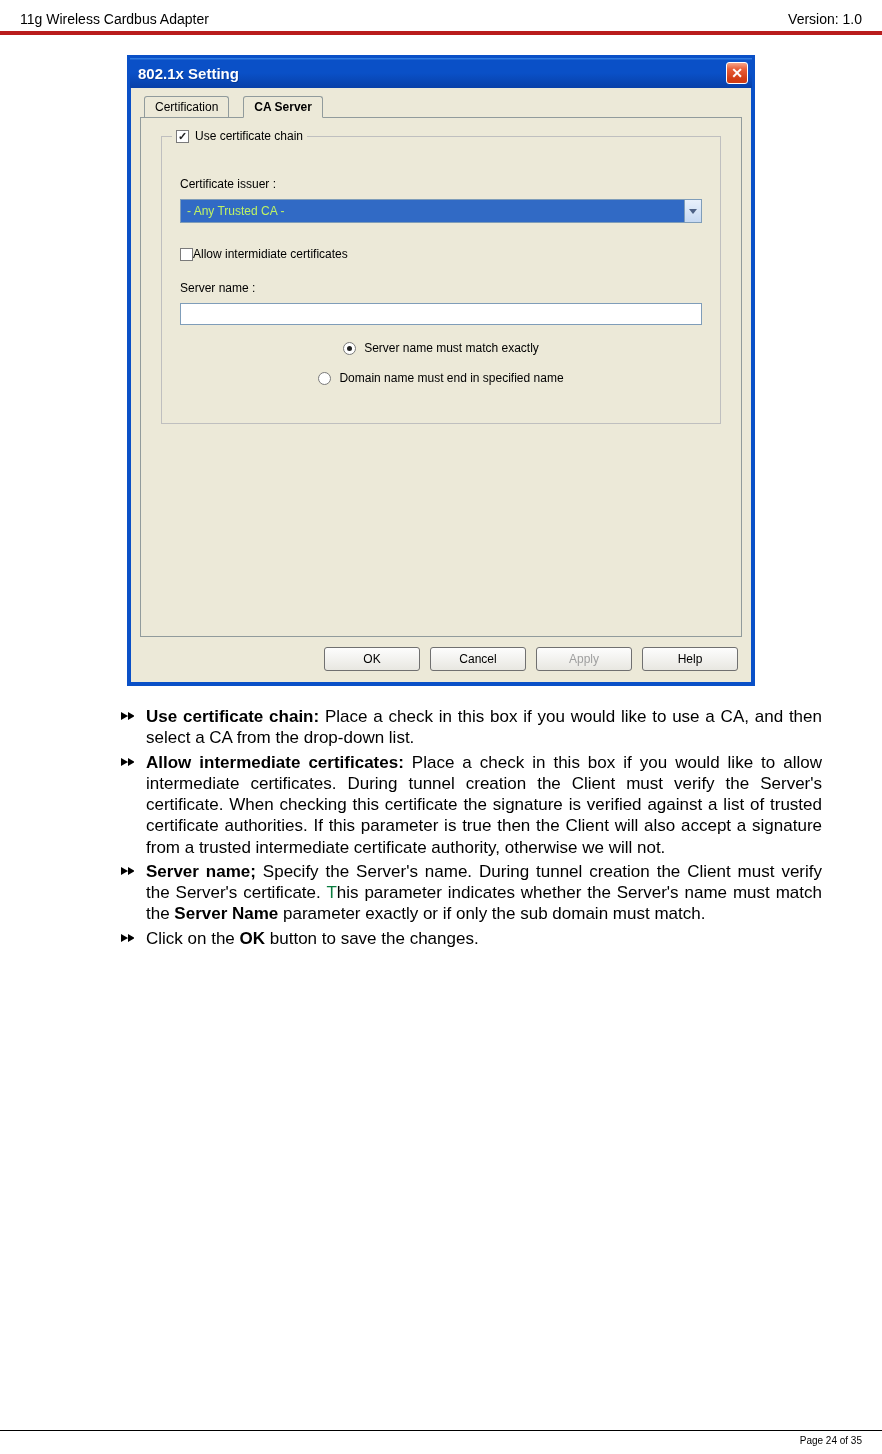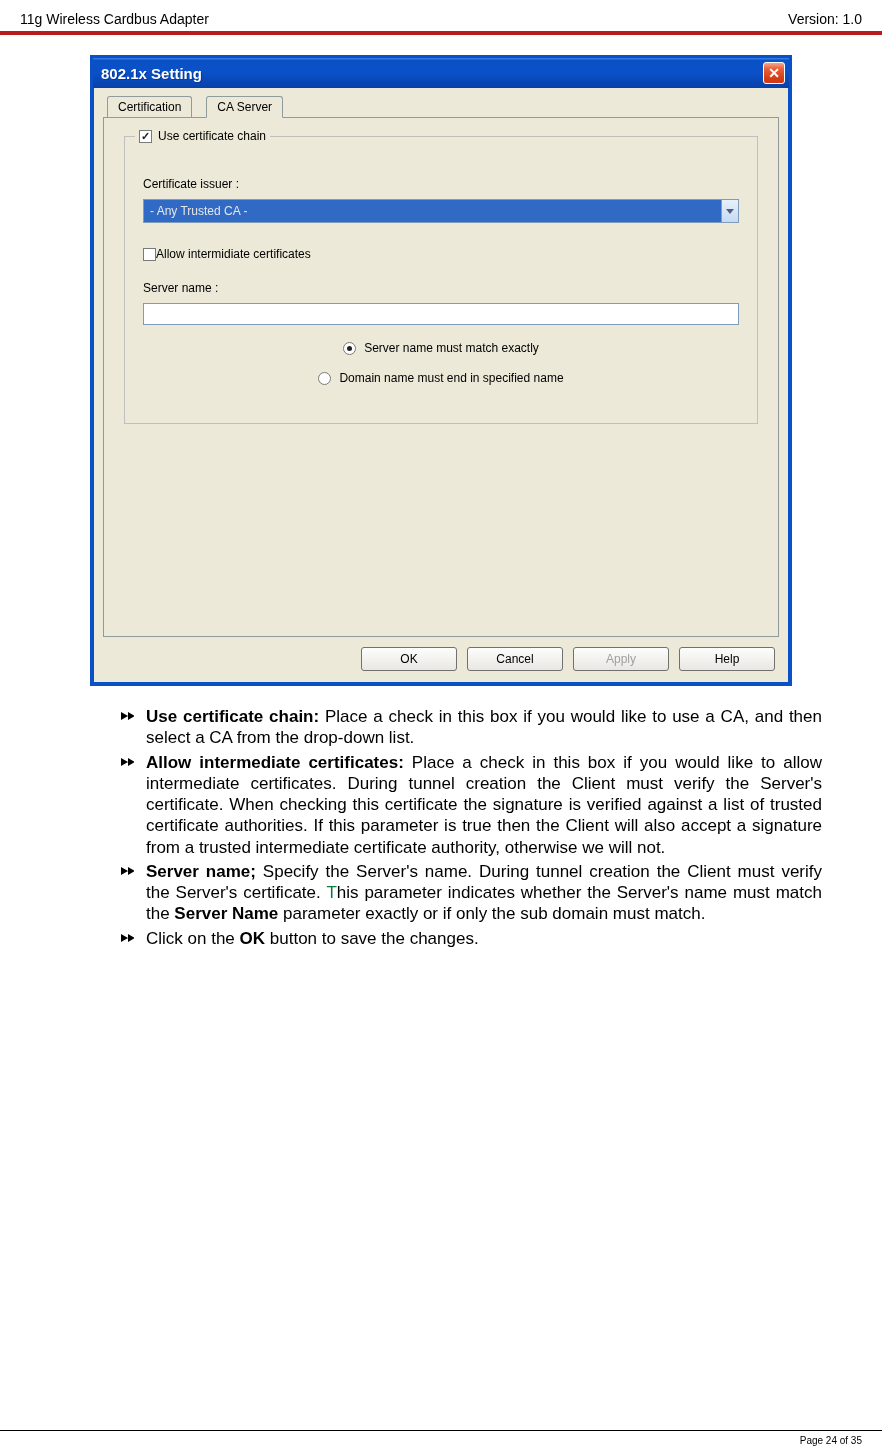--- a/index.html
+++ b/index.html
@@ -16,21 +16,21 @@
     justify-content: space-between;
     font-size: 14px;
     padding: 11px 20px 4px 20px;
     border-bottom: 4px solid #b91c1c;
     text-align: center;
   }
   .content-wrap {
     padding: 20px 60px 0 60px;
   }
   .dialog {
-    width: 702px;
+    width: 628px;
     margin: 0 auto 20px auto;
     border: 3px solid #0a50c7;
     background: #ece9d8;
     box-shadow: 0 0 0 1px #0a50c7 inset;
   }
   .titlebar {
     height: 30px;
     background: linear-gradient(180deg, #3b87e6 0%, #0a50c7 8%, #0a50c7 50%, #0840a8 100%);
     display: flex;
     align-items: center;
@@ -62,21 +62,21 @@
   .tab {
     background:#ece9d8;
     border:1px solid #919b9c;
     border-bottom:none;
     padding:3px 10px;
     font-size:12px;
     border-radius: 3px 3px 0 0;
     margin-right:2px;
     position:relative;
   }
-  .tab.active { background:#ece9d8; border-bottom:1px solid #ece9d8; z-index:2; font-weight:normal;}
+  .tab.active { background:#ece9d8; border-bottom:1px solid #ece9d8; z-index:2; font-weight:bold;}
   .tab-panel {
     border:1px solid #919b9c;
     padding: 18px 20px 14px 20px;
     background:#ece9d8;
     min-height: 520px;
     position:relative;
   }
   .fieldset {
     border:1px solid #bfbfbf;
     padding: 26px 18px 22px 18px;
@@ -92,21 +92,21 @@
   }
   .chk {
     width:13px;height:13px;border:1px solid #7a7a7a;background:#fff;display:inline-flex;align-items:center;justify-content:center;font-size:11px;line-height:1;
   }
   .chk.checked::before{content:"✓";color:#222;font-weight:bold;}
   .form-label { margin: 14px 0 8px 0; }
   .dropdown {
     display:flex; width:100%;
   }
   .dropdown-field {
-    flex:1; background:#316ac5; color:#e5e5e5; padding:4px 6px; border:1px solid #7f9db9; border-right:none;
+    flex:1; background:#316ac5; color:#bef264; padding:4px 6px; border:1px solid #7f9db9; border-right:none;
   }
   .dropdown-btn {
     width:18px; border:1px solid #7f9db9; background: linear-gradient(180deg,#e8f0fb,#c6d9f2);
     display:flex;align-items:center;justify-content:center;
   }
   .dd-arrow { width:0;height:0;border-left:4px solid transparent;border-right:4px solid transparent;border-top:5px solid #4d6185;}
   .row-chk { display:flex; align-items:center; gap:0; margin:24px 0 20px 0;}
   .textinput {
     width:100%; height:22px; background:#fff; border:1px solid #7f9db9;
   }

